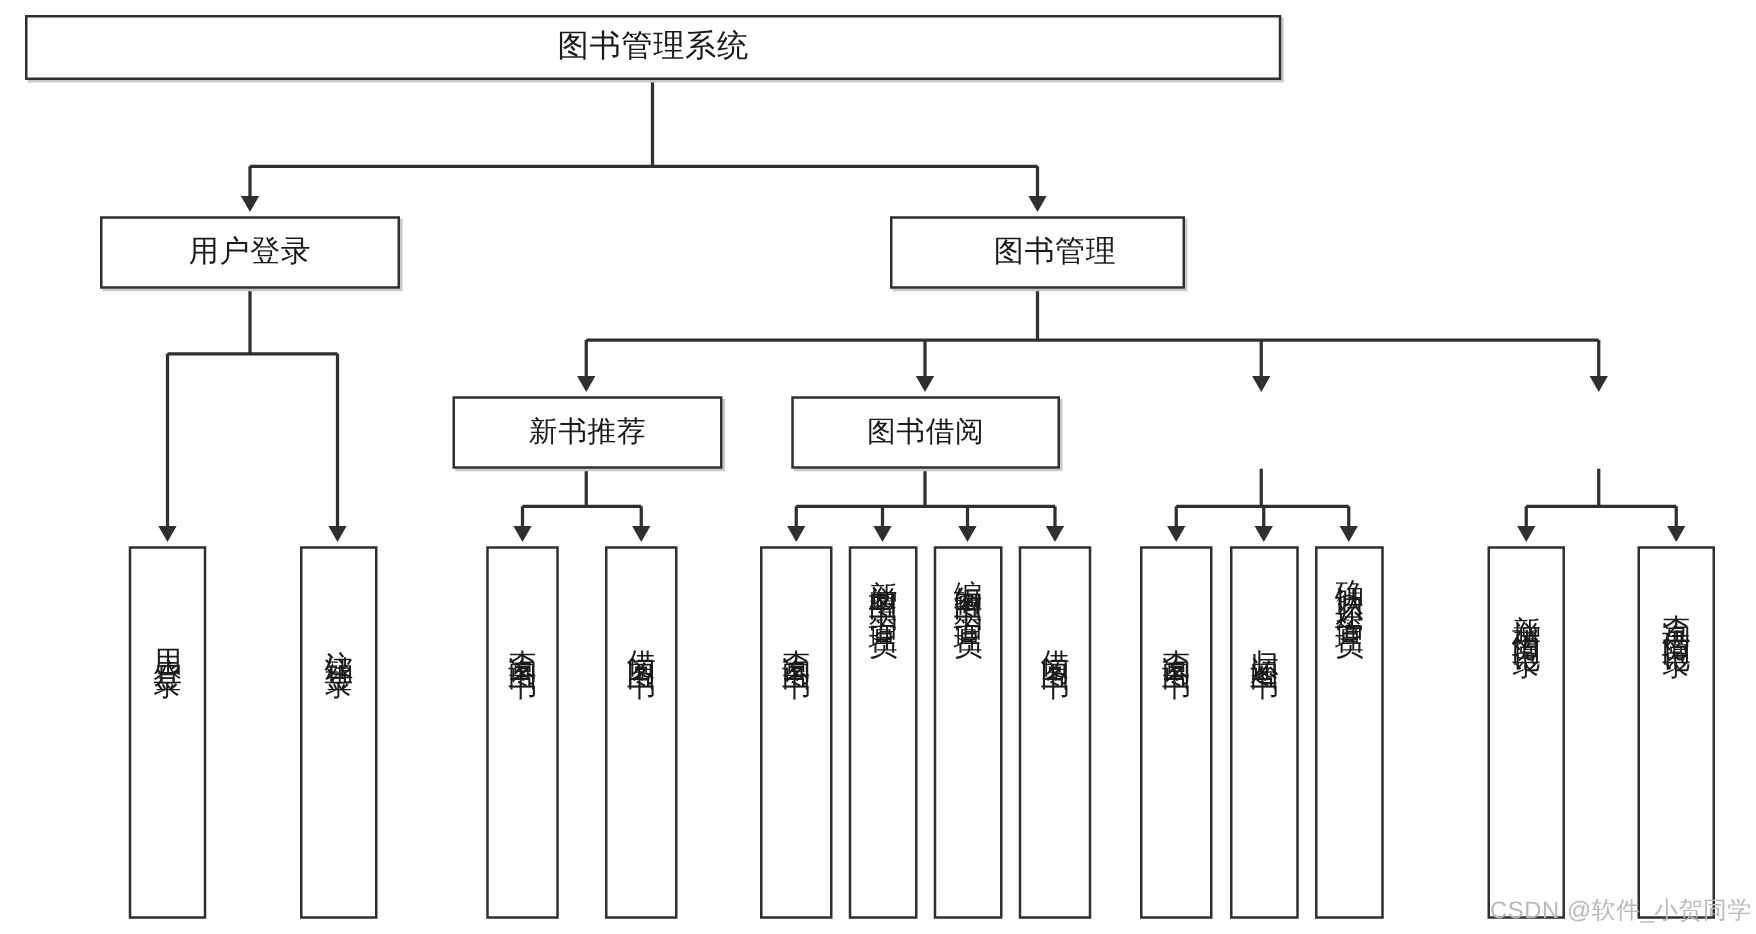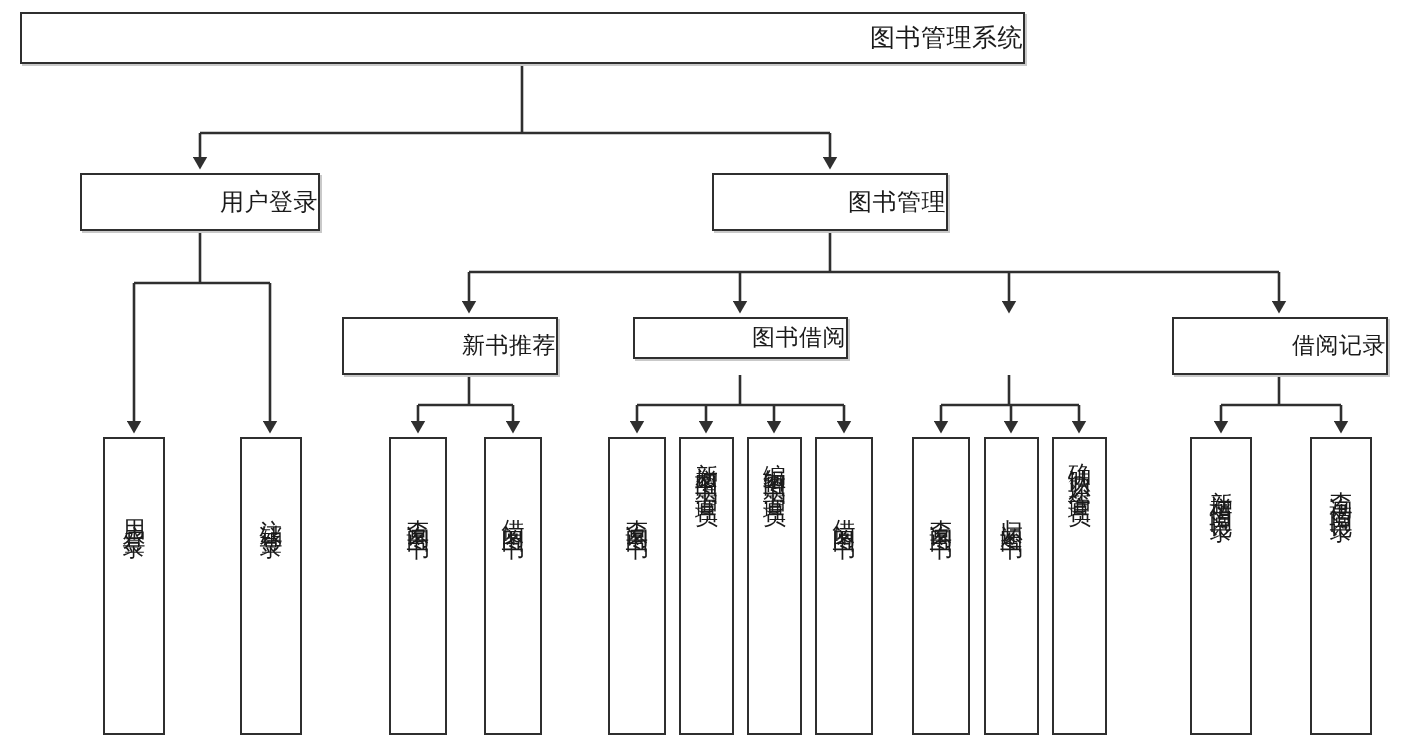--- a/index.html
+++ b/index.html
@@ -14,21 +14,21 @@
   .node{
     position:absolute;
     box-sizing:border-box;
     background:#ffffff;
     border:2.5px solid #2f2f2f;
     display:flex;
     align-items:center;
     justify-content:center;
     color:#1a1a1a;
   }
-  .node.shadowed{ box-shadow:2px 2px 0 0 #c9c9c9;justify-content:flex-end; }
+  .node.shadowed{ box-shadow:2px 2px 0 0 #c9c9c9; }
   .node .lbl{
     display:block;
     line-height:1.18;
     letter-spacing:0.5px;
     text-align:center;
     white-space:nowrap;
   }
   .node.root .lbl{ font-size:25px; }
   .node.l2 .lbl{ font-size:24px; }
   .node.l3 .lbl{ font-size:23px; }
@@ -119,28 +119,25 @@
     <span class="lbl">图书管理系统</span>
   </div>
 
   <div class="node l2 shadowed" id="node-l2-0" style="left: 80px; top: 173px; width: 240px; height: 58px;">
     <span class="lbl">用户登录</span>
   </div>
   <div class="node l2 shadowed" id="node-l2-1" style="left: 712px; top: 173px; width: 236px; height: 58px; padding-left: 28px;">
     <span class="lbl">图书管理</span>
   </div>
 
-  <div class="node l3 shadowed" id="node-l3-0" style="left: 342px; top: 317px; width: 216px; height: 58px;">
+  <div class="node l3 shadowed" id="node-l3-0" style="left: 362px; top: 317px; width: 216px; height: 58px;">
     <span class="lbl">新书推荐</span>
   </div>
-  <div class="node l3 shadowed" id="node-l3-1" style="left: 633px; top: 317px; width: 215px; height: 42px;">
+  <div class="node l3 shadowed" id="node-l3-1" style="left: 633px; top: 317px; width: 215px; height: 58px;">
     <span class="lbl">图书借阅</span>
-  </div>
-  <div class="node l3 shadowed" id="node-l3-3" style="left: 1172px; top: 317px; width: 216px; height: 58px;">
-    <span class="lbl">借阅记录</span>
   </div>
 
   <div class="leaf" id="leaf-0" style="left: 103px; top: 437px; width: 62px; height: 298px;">
       <span class="vlbl" style="margin-top: 62px;">用户登录</span>
     </div>
   <div class="leaf" id="leaf-1" style="left: 240px; top: 437px; width: 62px; height: 298px;">
       <span class="vlbl" style="margin-top: 62px;">注销登录</span>
     </div>
   <div class="leaf" id="leaf-2" style="left: 389px; top: 437px; width: 58px; height: 298px;">
       <span class="vlbl" style="margin-top: 62px;">查询图书</span>
@@ -169,14 +166,15 @@
   <div class="leaf" id="leaf-10" style="left: 1052px; top: 437px; width: 55px; height: 298px;">
       <span class="vlbl" style="margin-top: 6px;">确认归还（管理员）</span>
     </div>
   <div class="leaf" id="leaf-11" style="left: 1190px; top: 437px; width: 62px; height: 298px;">
       <span class="vlbl" style="margin-top: 34px;">新增借阅记录</span>
     </div>
   <div class="leaf" id="leaf-12" style="left: 1310px; top: 437px; width: 62px; height: 298px;">
       <span class="vlbl" style="margin-top: 34px;">查询借阅记录</span>
     </div>
 
+  <div class="watermark" id="wm" style="left: 1192px; top: 715px;">CSDN @软件_小贺同学</div>
 
 </div>
 
 </body></html>

